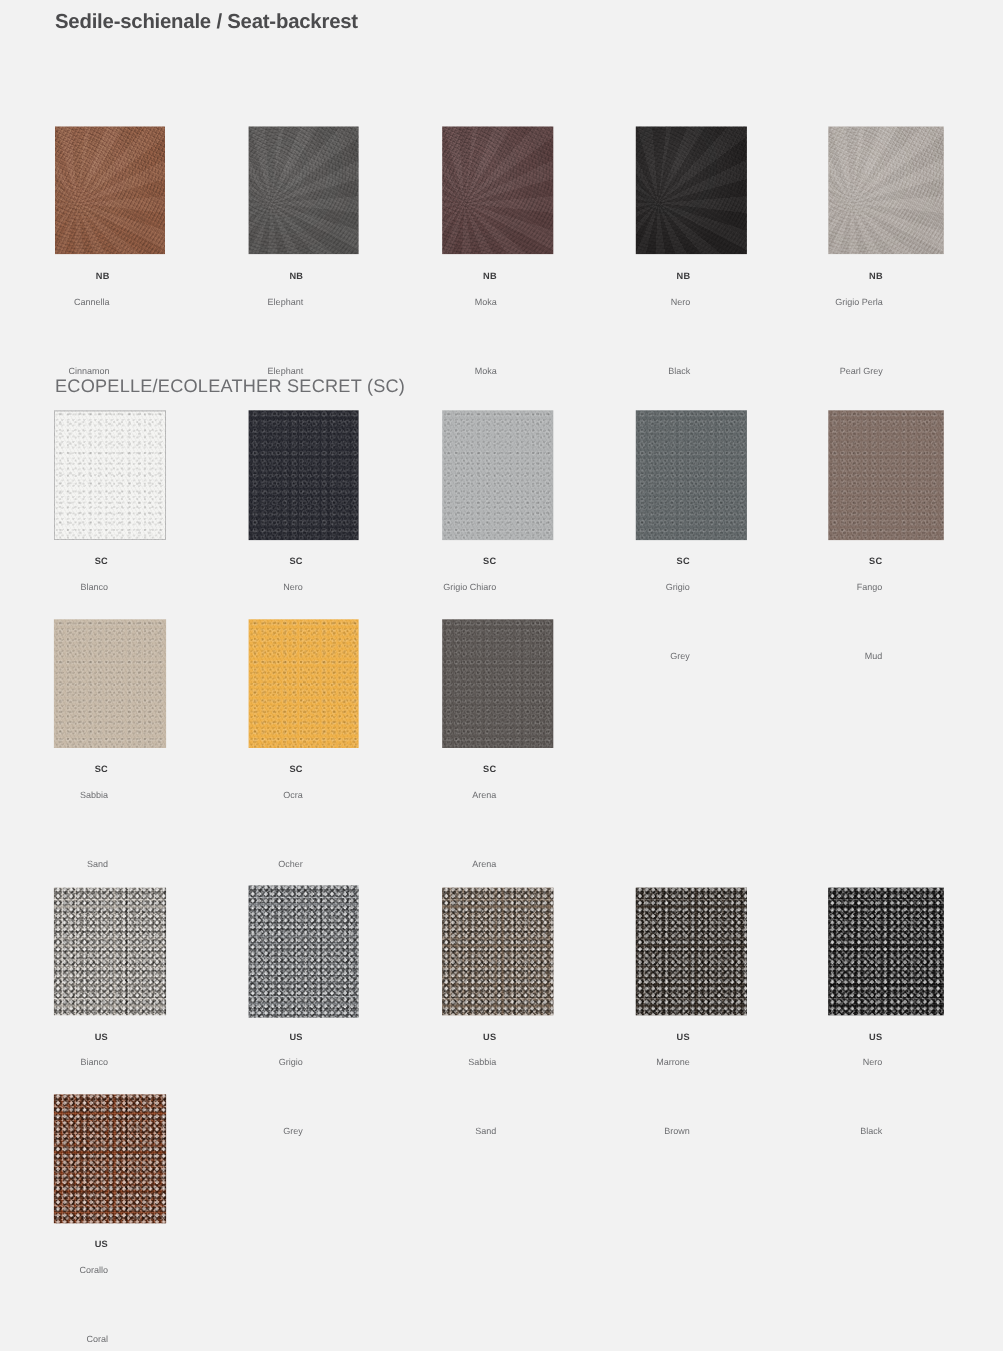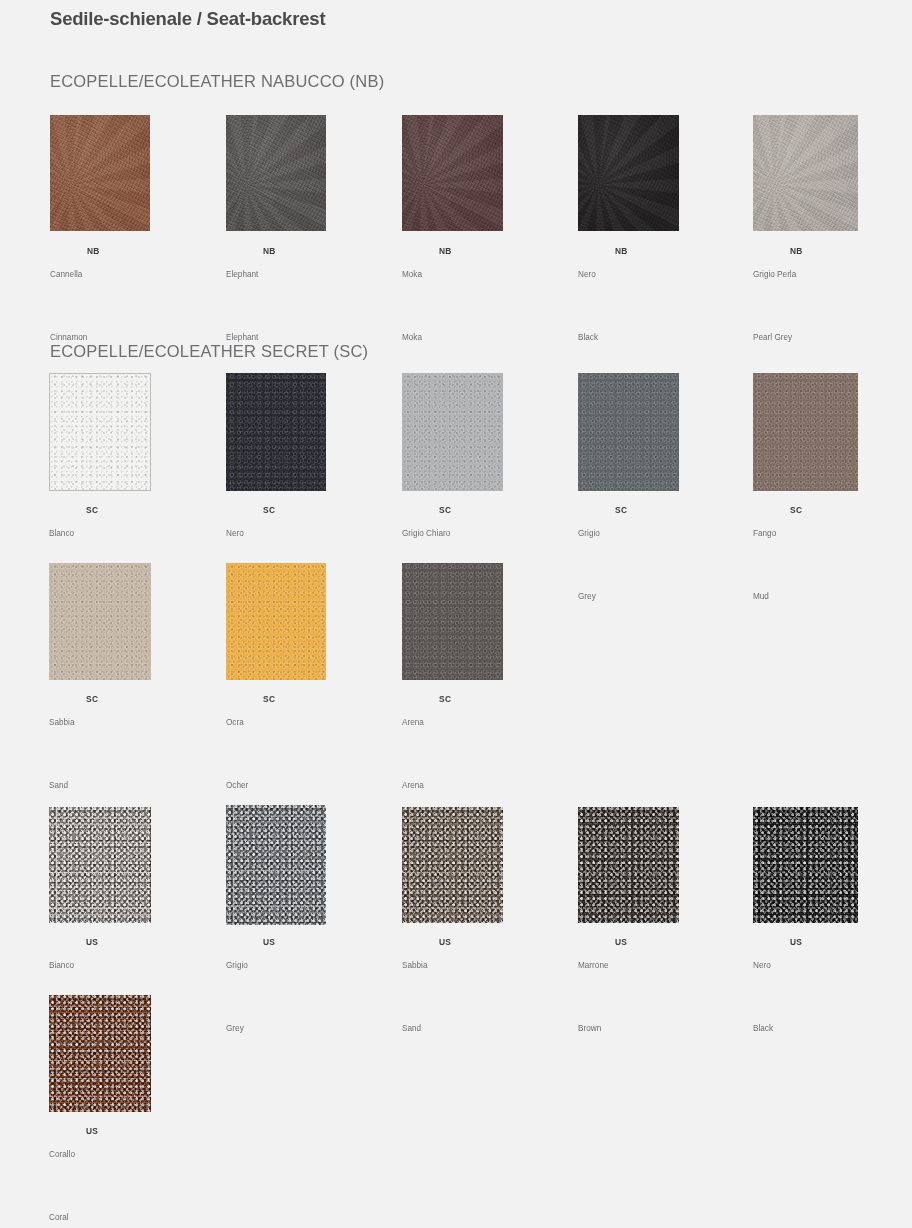--- a/index.html
+++ b/index.html
@@ -14,20 +14,21 @@
     color: #58595b;
     position: relative;
     overflow: hidden;
   }
 
   .page {
     width: 912px;
     height: 1228px;
     position: relative;
     background: #f2f2f2;
+    text-align: right;
   }
 
   
   .page-title {
     position: absolute;
     left: 50px;
     top: 8px;
     font-size: 18.5px;
     font-weight: bold;
     color: #4b4b4d;
@@ -144,21 +145,20 @@
     opacity: 0.85;
   }
 </style>
 </head>
 <body style="background: rgb(242, 242, 242);">
 
 <div class="page">
 
   <div class="page-title">Sedile-schienale / Seat-backrest</div>
 
-  <div class="section-heading" style="top:72px;">ECOPELLE/ECOLEATHER NABUCCO (NB)</div>
 
   <div class="swatch" style="left:50px;  top:115px; width:100px; height:116px;">
     <div class="chip tex-nabucco" style="background-color: rgb(140, 90, 66);"></div>
   </div>
   <div class="labels" style="left:50px; top:234px;">
     <span class="code">NB</span>
     <span class="it">Cannella</span>
     <span class="en">Cinnamon</span>
   </div>
 

